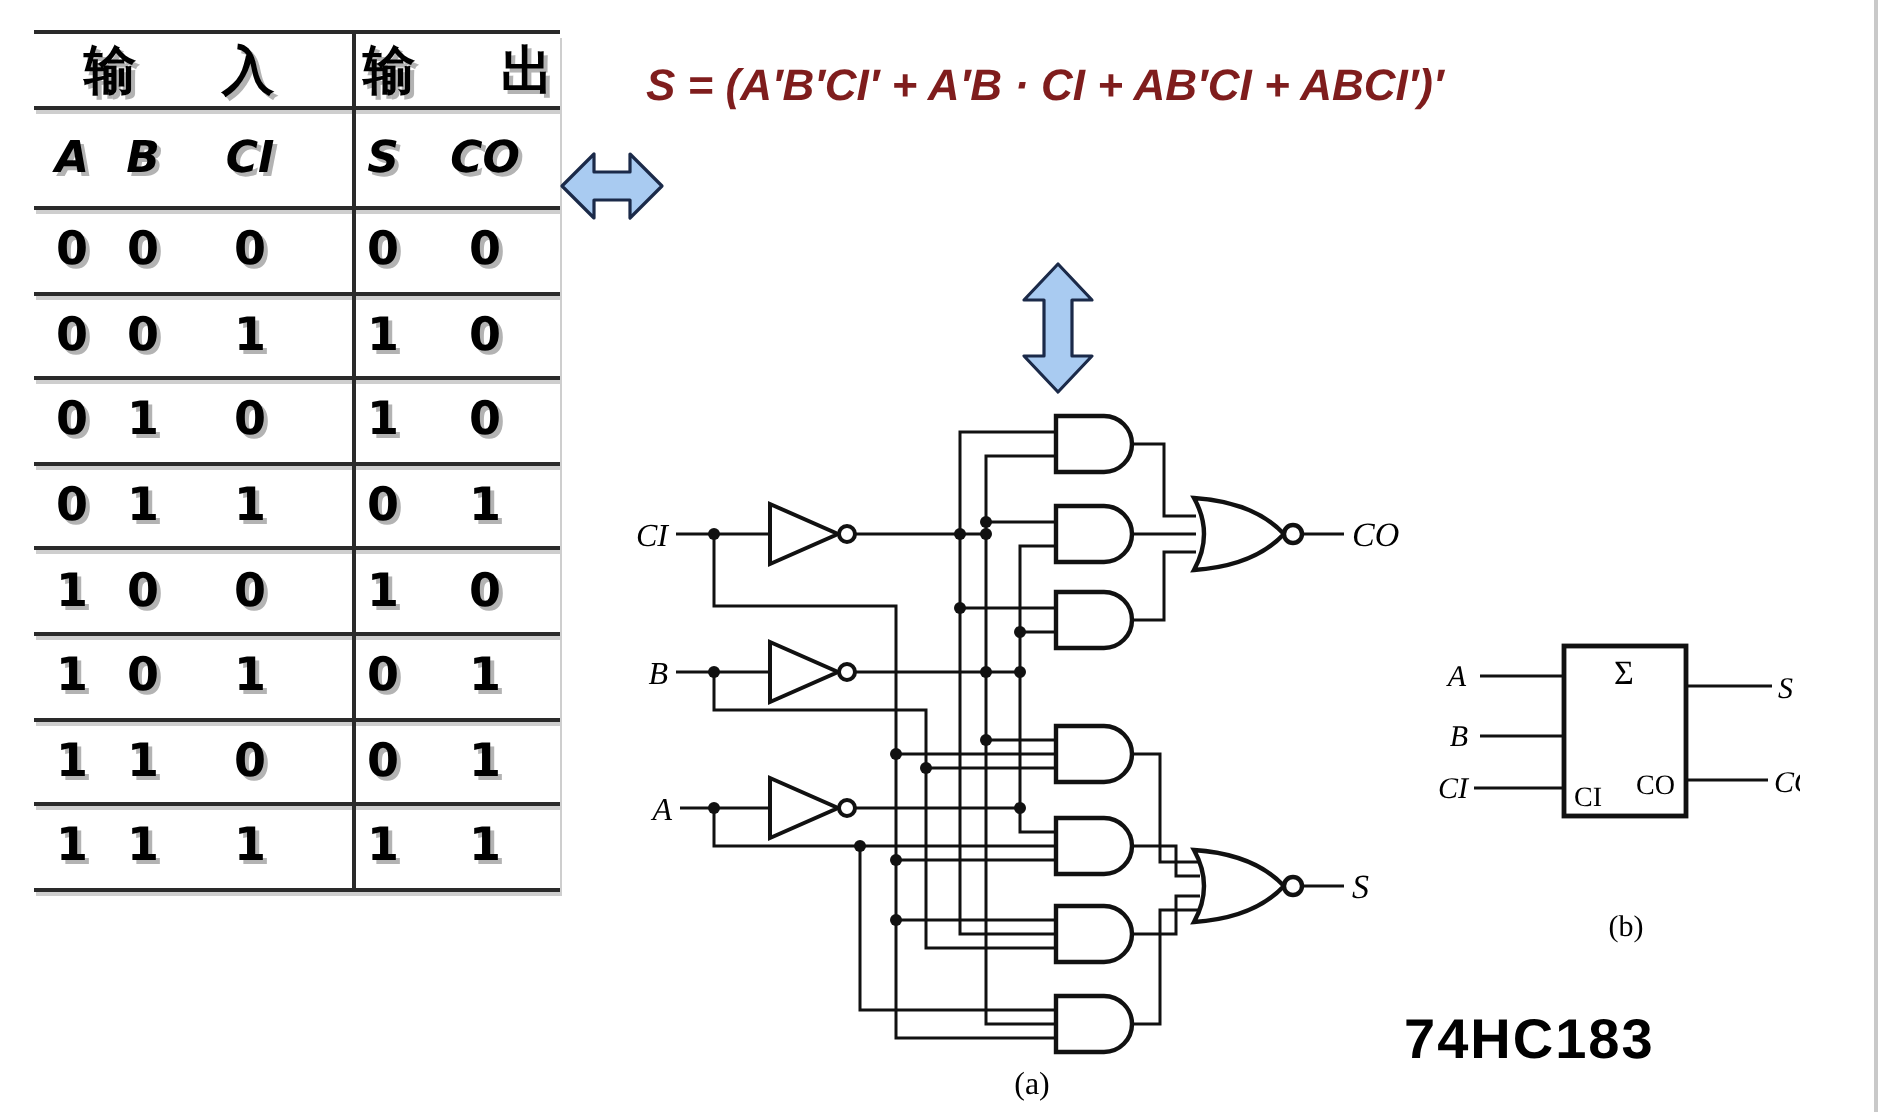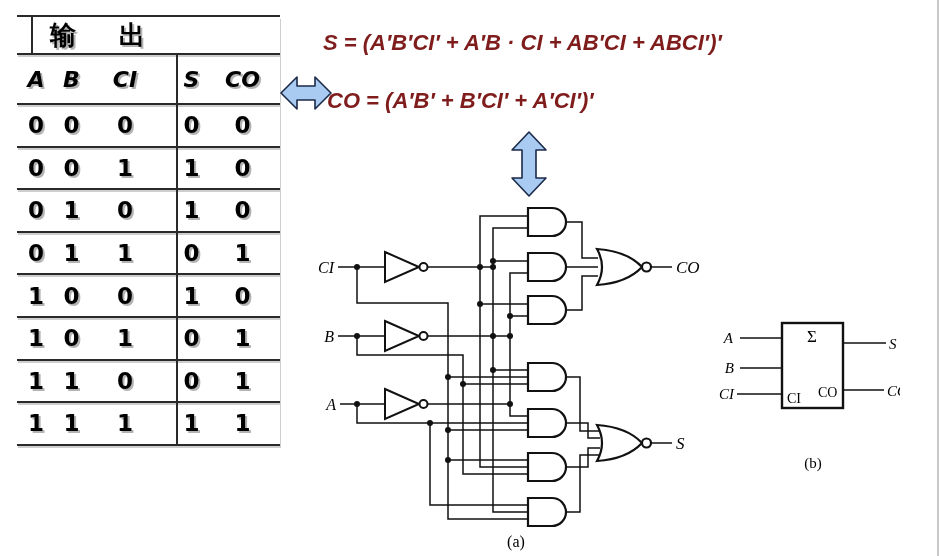--- a/index.html
+++ b/index.html
@@ -36,20 +36,21 @@
   .edge-r{position:absolute;right:1px;top:0;width:2px;height:556px;background:#c9c9c9;}
   svg text{font-family:"Liberation Serif","DejaVu Serif",serif;}
 </style>
 </head>
 <body>
 
 <div id="canvas">
 
   <div class="ttable">
     <div class="trow h1">
+      <div class="tc">输 入</div>
       <div class="tc sep">输 出</div>
     </div>
     <div class="trow h2">
       <div class="tc">A</div>
       <div class="tc">B</div>
       <div class="tc">CI</div>
       <div class="tc sep">S</div>
       <div class="tc">CO</div>
     </div>
     <div class="trow d">
@@ -104,21 +105,20 @@
     <div class="trow d">
       <div class="tc">1</div>
       <div class="tc">1</div>
       <div class="tc">1</div>
       <div class="tc sep">1</div>
       <div class="tc">1</div>
     </div>
   </div>
 
   <div class="eq" id="eq-s">S = (A′B′CI′ + A′B · CI + AB′CI + ABCI′)′</div>
-  <div class="eq" id="eq-co">CO = (A′B′ + B′CI′ + A′CI′)′</div>
 
   <svg class="svgabs" style="left:279px;top:75px" width="54" height="36" viewBox="0 0 54 36">
     <path d="M2,18 L18,2 L18,11 L36,11 L36,2 L52,18 L36,34 L36,25 L18,25 L18,34 Z" fill="#A9CBF1" stroke="#1B2A49" stroke-width="1.6" stroke-linejoin="round"></path>
   </svg>
 
   <svg class="svgabs" style="left:509px;top:130px" width="40" height="68" viewBox="0 0 40 68">
     <path d="M20,2 L37,20 L27,20 L27,48 L37,48 L20,66 L3,48 L13,48 L13,20 L3,20 Z" fill="#A9CBF1" stroke="#1B2A49" stroke-width="1.6" stroke-linejoin="round"></path>
   </svg>
 
   <svg class="svgabs" style="left:315px;top:200px" width="450" height="356" viewBox="315 200 450 356" fill="none" stroke="#111" stroke-width="1.5">
@@ -232,15 +232,16 @@
       <text x="818" y="397" font-size="14">CO</text>
       <text x="733" y="343" font-size="15" font-style="italic" text-anchor="end">A</text>
       <text x="734" y="373" font-size="15" font-style="italic" text-anchor="end">B</text>
       <text x="734" y="399" font-size="15" font-style="italic" text-anchor="end">CI</text>
       <text x="889" y="349" font-size="15" font-style="italic">S</text>
       <text x="887" y="396" font-size="15" font-style="italic">CO</text>
       <text x="813" y="468" font-size="15" text-anchor="middle">(b)</text>
     </g>
   </svg>
 
+  <div class="chip">74HC183</div>
 
   <div class="edge-r"></div>
 </div>
 
 </body></html>

